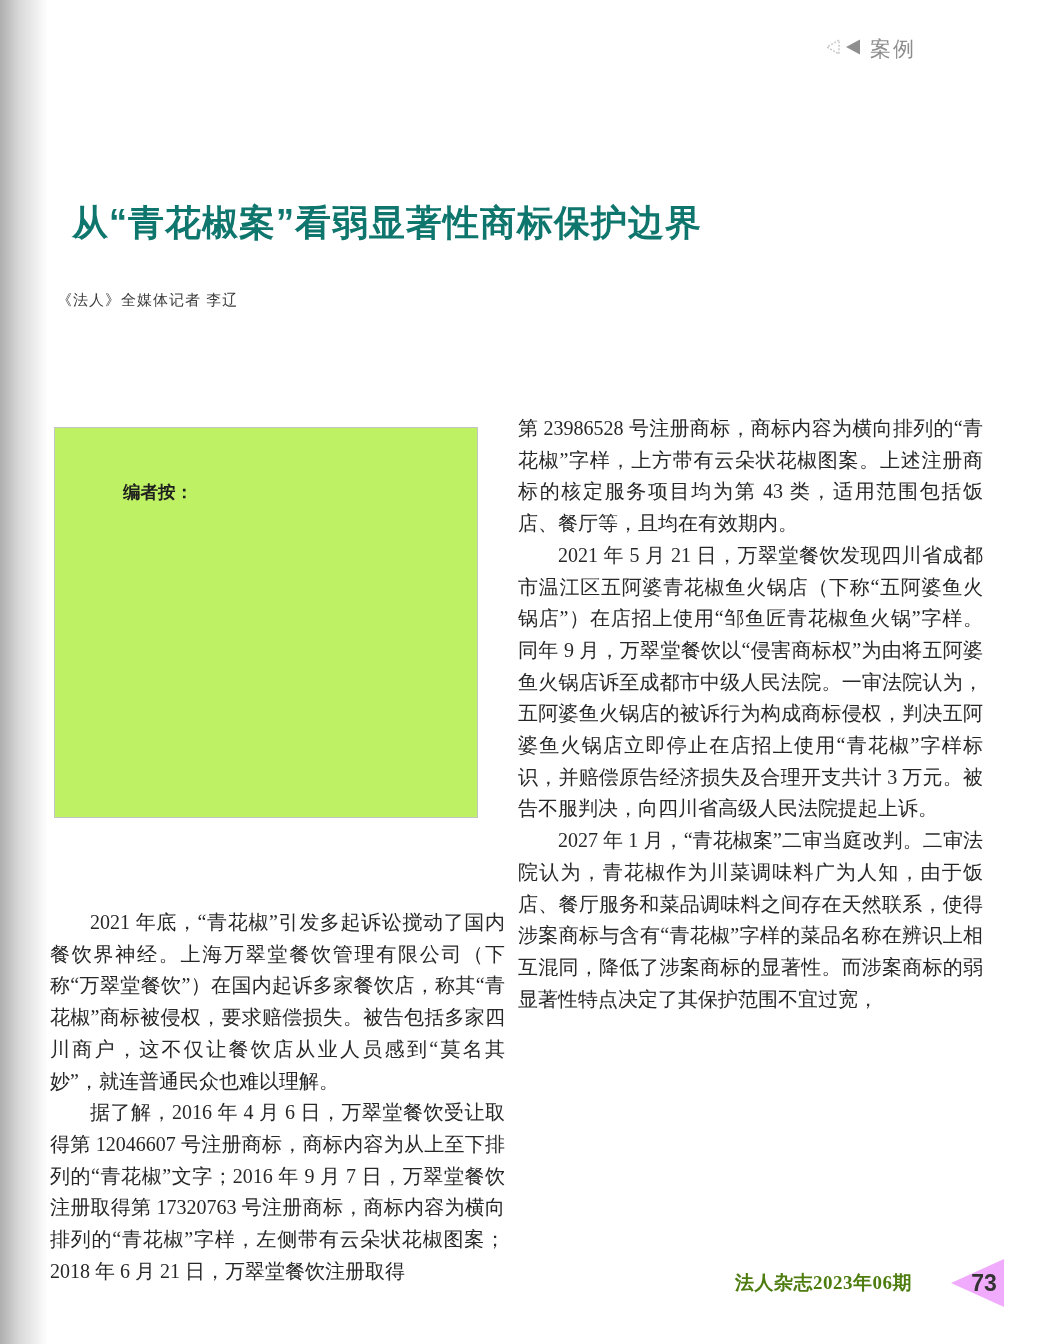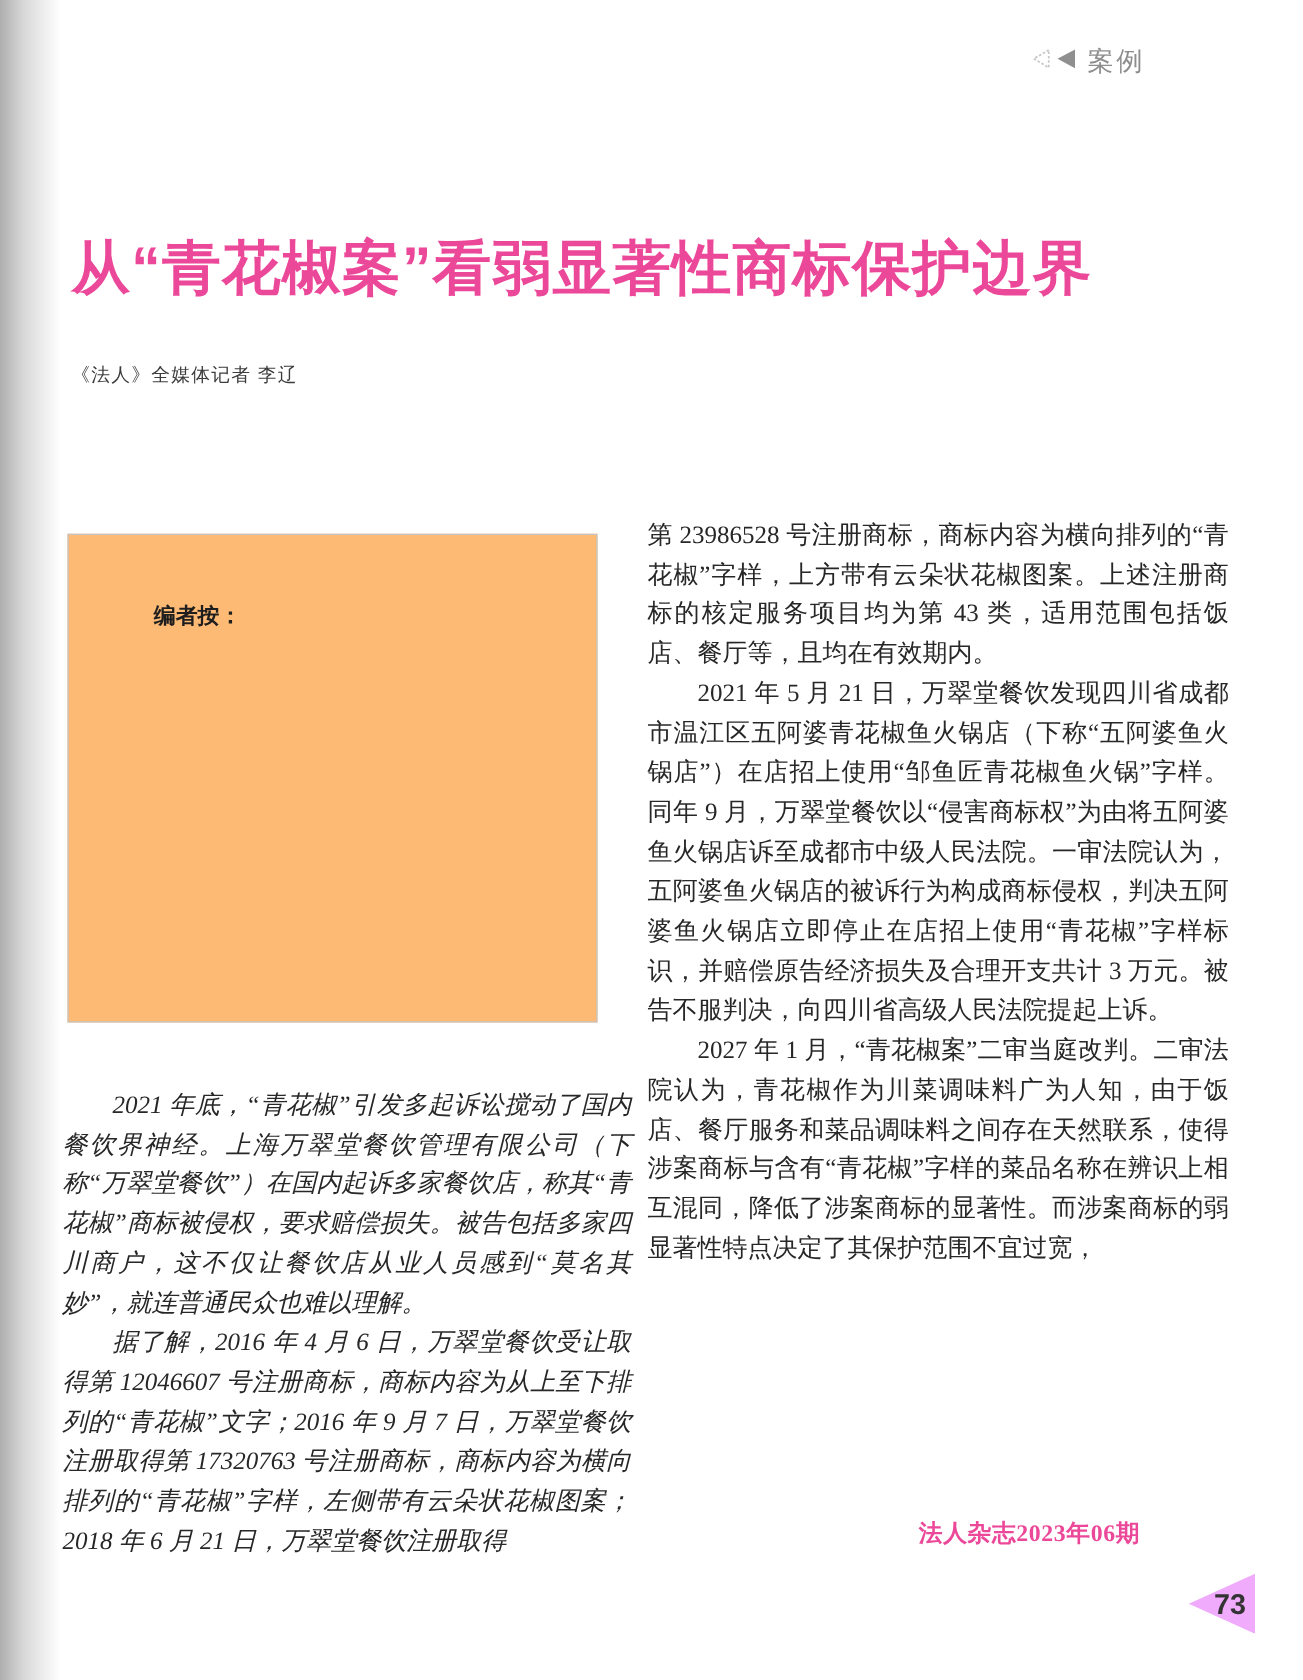--- a/index.html
+++ b/index.html
@@ -22,39 +22,39 @@
     position:absolute; top:35px; right:88px;
     display:flex; align-items:center; gap:9px;
     font-family:"Liberation Sans", sans-serif;
   }
   .section-header .icons { display:flex; align-items:center; gap:3px; }
   .section-label { font-size:21px; color:#8d8d8d; letter-spacing:2px; }
 
   
   .article-title {
     position:absolute; left:57px; top:186px; width:930px;
-    margin:0;
+    margin:15px;
     font-family:"Liberation Sans", sans-serif;
-    font-weight:900; font-size:47px; line-height:1.2;
-    letter-spacing:1px; color:#ec4899;
+    font-weight:900; font-size:36px; line-height:1.2;
+    letter-spacing:1px; color:#0f766e;
     white-space:nowrap;
   }
   .article-byline {
     position:absolute; left:57px; top:291px;
     font-family:"Liberation Sans", sans-serif;
     font-size:15px; color:#3c3c3c; letter-spacing:1px;
   }
 
   
   .editor-note-box {
     position:absolute; left:54px; top:427px;
     width:424px; height:391px; box-sizing:border-box;
     border:1px solid #c4c4c4;
     padding:52px 30px 0 31px;
-    background:#fdba74;
+    background:#bef264;
   }
   .editor-note-label {
     margin:0 0 11px 37px;
     font-family:"Liberation Sans", sans-serif;
     font-weight:bold; font-size:17.5px; color:#1e1e1e;
   }
   .editor-note-body {
     margin:0;
     font-family:"DejaVu Serif", serif;
     font-style:italic;
@@ -63,28 +63,28 @@
   }
 
   
   .col {
     position:absolute;
     font-size:20px; line-height:31.7px;
     text-align:justify; color:#272727;
   }
   .col p { margin:0; text-indent:2em; }
   .col p.no-indent { text-indent:0; }
-  .col-left  { left:50px;  top:869px; width:455px;font-style:italic; }
+  .col-left  { left:50px;  top:907px; width:455px; }
   .col-right { left:518px; top:413px; width:465px; }
 
   
   .footer-journal-issue {
-    position:absolute; top:1214px; right:92px;
+    position:absolute; top:1270px; right:92px;
     font-family:"Liberation Serif", serif;
-    font-weight:bold; font-size:19px; color:#ec4899; letter-spacing:0.5px;margin-left:20px;
+    font-weight:bold; font-size:19px; color:#4d7c0f; letter-spacing:0.5px;margin-left:20px;
   }
   .page-number-tab {
     position:absolute; top:1259px; right:0;
     width:53px; height:48px;
     background:#f0abfc;
     clip-path:polygon(0 50%, 100% 0, 100% 100%);
     display:flex; align-items:center; justify-content:center;
     box-sizing:border-box; padding-left:13px;
   }
   .page-number-tab span {

